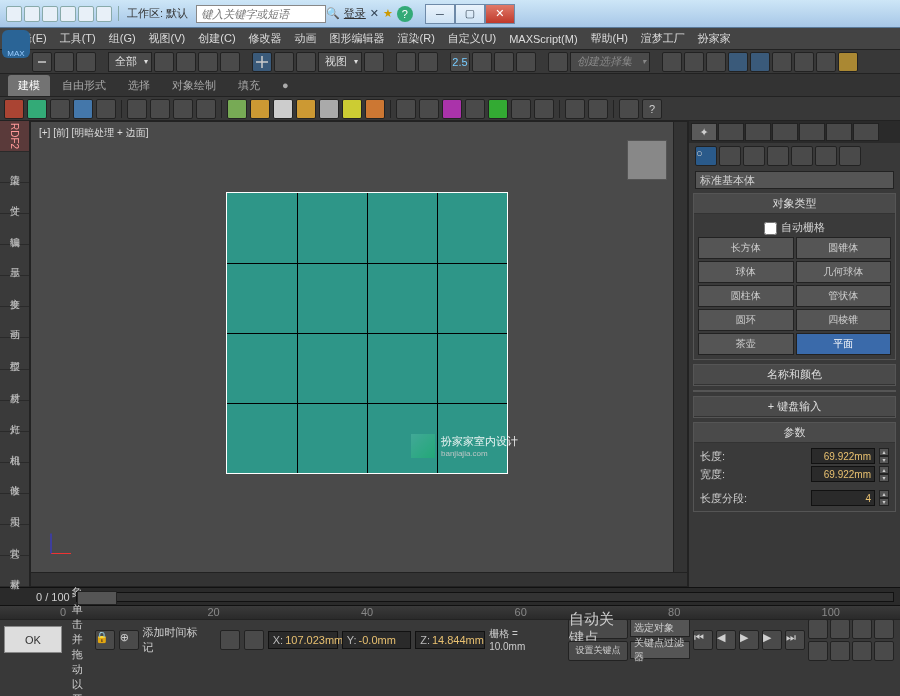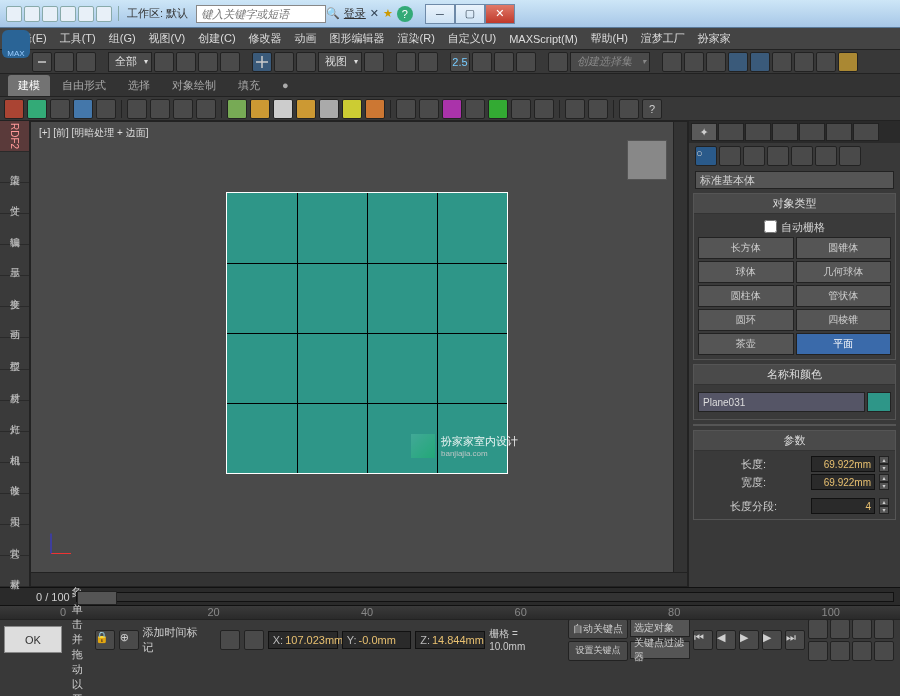--- a/index.html
+++ b/index.html
@@ -72,25 +72,25 @@
 .btngrid{display:grid;grid-template-columns:1fr 1fr;gap:2px}
 .btngrid .b{background:#555;border:1px solid #222;padding:3px;text-align:center;cursor:pointer;font-size:10px}
 .btngrid .b.sel{background:#3a6aaa;color:#fff}
 .nc-row{display:flex;gap:2px;margin:3px 0}
 .nc-row input{flex:1;background:#556;border:1px solid #222;color:#ddd;padding:2px 4px;font-size:10px}
 .nc-row .sw{width:24px;height:20px;background:#2e9688;border:1px solid #222}
 .radio-row{display:flex;gap:12px;padding:2px 4px;justify-content:center}
 .radio-row label{display:flex;align-items:center;gap:4px;font-size:10px}
 .radio-row input{margin:0}
 .param-row{display:flex;align-items:center;gap:4px;padding:1px 2px;font-size:10px}
-.param-row .lbl{flex:1;text-align:center;color:#ccc}
+.param-row .lbl{flex:1;text-align:left;color:#ccc}
 .param-row .spinner{width:64px;height:16px;background:#2a2a2a;border:1px solid #111;color:#e8c070;padding:0 3px;display:flex;align-items:center;justify-content:flex-end;font-size:10px}
 .param-row .spb{width:10px;display:flex;flex-direction:column}
 .param-row .spb div{height:8px;background:#555;border:1px solid #222;font-size:6px;text-align:center;line-height:6px}
-.chk{display:flex;align-items:flex-start;gap:4px;padding:2px 6px;font-size:10px}
+.chk{display:flex;align-items:flex-end;gap:4px;padding:2px 6px;font-size:10px}
 .timeslider{height:18px;background:#2a2a2a;border-top:1px solid #111;display:flex;align-items:center;padding:0 6px;gap:6px}
 .timeslider .bar{flex:1;height:10px;background:#333;border:1px solid #111;position:relative}
 .timeslider .bar .knob{position:absolute;left:0;top:-2px;width:40px;height:14px;background:#555;border:1px solid #222}
 .trackbar{height:14px;background:linear-gradient(#3a3a3a,#2a2a2a);border-top:1px solid #111;font-size:8px;color:#888;padding:0 60px;display:flex;justify-content:space-between}
 .status{height:40px;background:#393939;border-top:1px solid #222;display:flex}
 .status .okbox{width:58px;background:#ddd;color:#333;display:flex;align-items:center;justify-content:center;border:1px solid #888;margin:6px 4px}
 .status .prompt{flex:1;display:flex;flex-direction:column;justify-content:center;padding:0 6px;gap:2px;font-size:10px;color:#ccc}
 .status .mid{display:flex;align-items:center;gap:4px;padding:0 6px}
 .status .coord{background:#2a2a2a;border:1px solid #111;padding:2px 4px;color:#e8c070;font-size:10px;width:70px;display:flex}
 .status .coord .cl{color:#bbb;margin-right:2px}
@@ -322,31 +322,28 @@
           <div class="b">圆环</div>
           <div class="b">四棱锥</div>
           <div class="b">茶壶</div>
           <div class="b sel">平面</div>
         </div>
       </div>
     </div>
 
     <div class="rollout">
       <div class="ro-head">名称和颜色</div>
-      <div class="ro-body">
-        <div class="nc-row">
-          <input value="Plane031" style="">
-          <div class="sw"></div>
-        </div>
-      </div>
     </div>
 
     <div class="rollout">
     </div>
 
+    <div class="rollout">
+      <div class="ro-head collapsed">键盘输入</div>
+    </div>
 
     <div class="rollout">
       <div class="ro-head">参数</div>
       <div class="ro-body">
         <div class="param-row">
             <span class="lbl">长度:</span>
             <div class="spinner">69.922mm</div>
             <div class="spb">
               <div>▴</div>
               <div>▾</div>
@@ -415,21 +412,21 @@
       </div>
     <div class="coord">
         <span class="cl">Z:</span>
         <span>14.844mm</span>
       </div>
     <span class="gridlbl">栅格 = 10.0mm</span>
   </div>
   <div class="right">
     <div style="display:flex;flex-direction:column;gap:2px">
       <div style="display:flex;gap:2px">
-          <div class="tbtn" style="width:60px;font-size:10px;display:flex;align-items:center;justify-content:center">自动关键点</div>
+          <div class="tbtn" style="width:60px;font-size:15px;display:flex;align-items:center;justify-content:center">自动关键点</div>
           <div class="animdd">选定对象</div>
         </div>
       <div style="display:flex;gap:2px">
           <div class="tbtn" style="width:60px;font-size:9px;display:flex;align-items:center;justify-content:center">设置关键点</div>
           <div class="animdd">关键点过滤器</div>
         </div>
     </div>
     <div class="tbtn">⏮</div>
     <div class="tbtn">◀</div>
     <div class="tbtn">▶</div>

